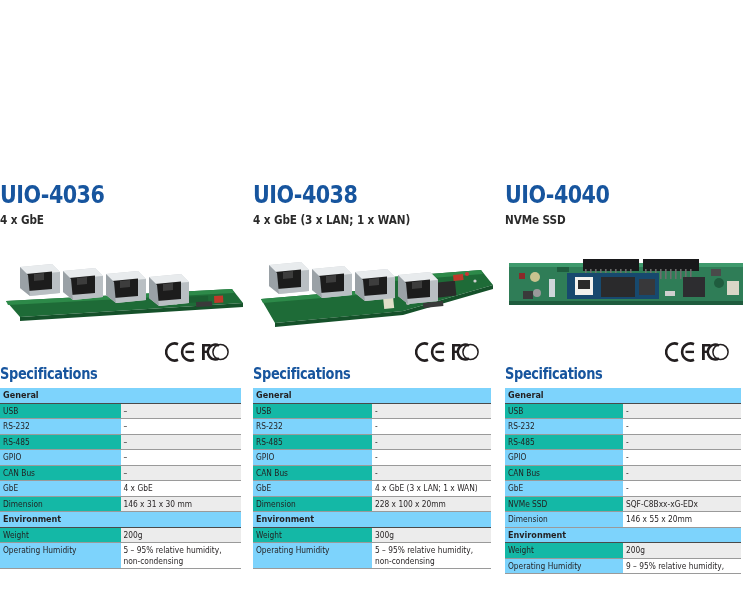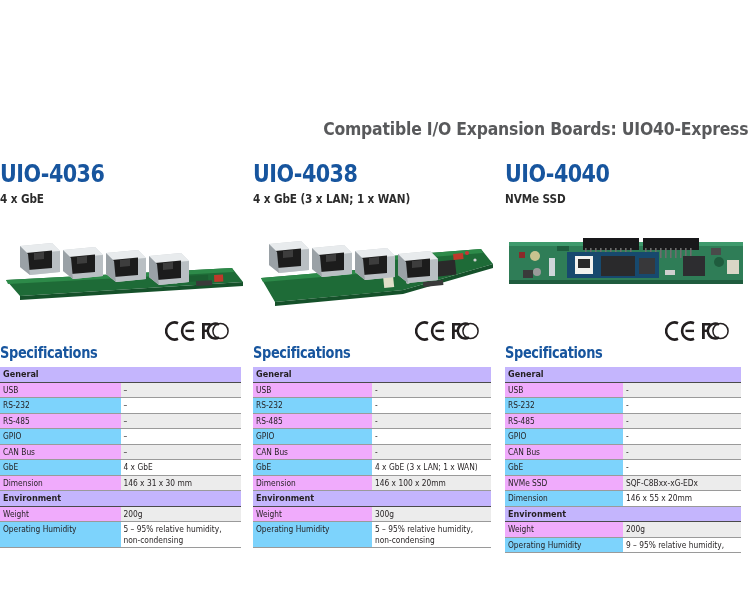--- a/index.html
+++ b/index.html
@@ -31,21 +31,21 @@
   }
 
   
   .columns {
     position: absolute;
     top: 160px; left: 0;
     width: 750px;
     display: flex;
     gap: 0px;
   }
-  .col { width: 250px; padding-right: 9px; position: relative; }
+  .col { width: 250px; padding-right: 9px; position: relative; margin-top: 21px; }
   .col:nth-child(2) { padding-left: 3px; }
   .col:nth-child(3) { padding-left: 5px; }
 
   .prod-name {
     font-size: 25px;
     font-weight: bold;
     color: #17559e;
     letter-spacing: -0.6px;
     line-height: 28px;
     font-family: "DejaVu Sans Condensed", "Liberation Sans Narrow", "Liberation Sans", sans-serif;
@@ -102,40 +102,37 @@
   }
   table.spec td {
     padding: 2px 4px 2px 3px;
     vertical-align: top;
     line-height: 10.5px;
     border-bottom: 1px solid #9a9a9a;
   }
   td.k { width: 41%; background: #7dd3fc; }
   td.v { width: 59%; background: #ffffff; }
   tr.alt td.v { background: #ececec; }
-  tr.alt td.k { background: #f0abfc; }
+  tr.alt td.k { background: #14b8a6; }
   tr.section td {
-    background: #c4b5fd;
+    background: #7dd3fc;
     font-weight: bold;
     font-size: 9px;
     border-bottom: 1.6px solid #4a4a4a;
     border-top: 1px solid #9a9a9a;
     padding-top: 2px; padding-bottom: 2px;
   }
   tr.section.first td { border-top: none; }
   .nowrap { white-space: nowrap; }
 </style>
 </head>
 <body>
 
 <div class="page">
 
-  <div class="banner">
-    <span class="banner-title">Compatible I/O Expansion Boards: UIO40-Express</span>
-  </div>
 
   <div class="columns">
 
     <div class="col">
       <div class="prod-name">UIO-4036</div>
       <div class="prod-sub">4 x GbE</div>
 
       <div class="board-wrap">
         <svg class="board-svg" width="250" height="100" viewBox="0 0 250 100">
 
@@ -343,21 +340,21 @@
           <tr class="alt">
             <td class="k">CAN Bus</td>
             <td class="v">-</td>
           </tr>
           <tr>
             <td class="k">GbE</td>
             <td class="v nowrap">4 x GbE (3 x LAN; 1 x WAN)</td>
           </tr>
           <tr class="alt">
             <td class="k">Dimension</td>
-            <td class="v">146 x 100 x 20mm</td>
+            <td class="v">228 x 100 x 20mm</td>
           </tr>
           <tr class="section">
             <td colspan="2">Environment</td>
           </tr>
           <tr class="alt">
             <td class="k">Weight</td>
             <td class="v">300g</td>
           </tr>
           <tr>
             <td class="k">Operating Humidity</td>

